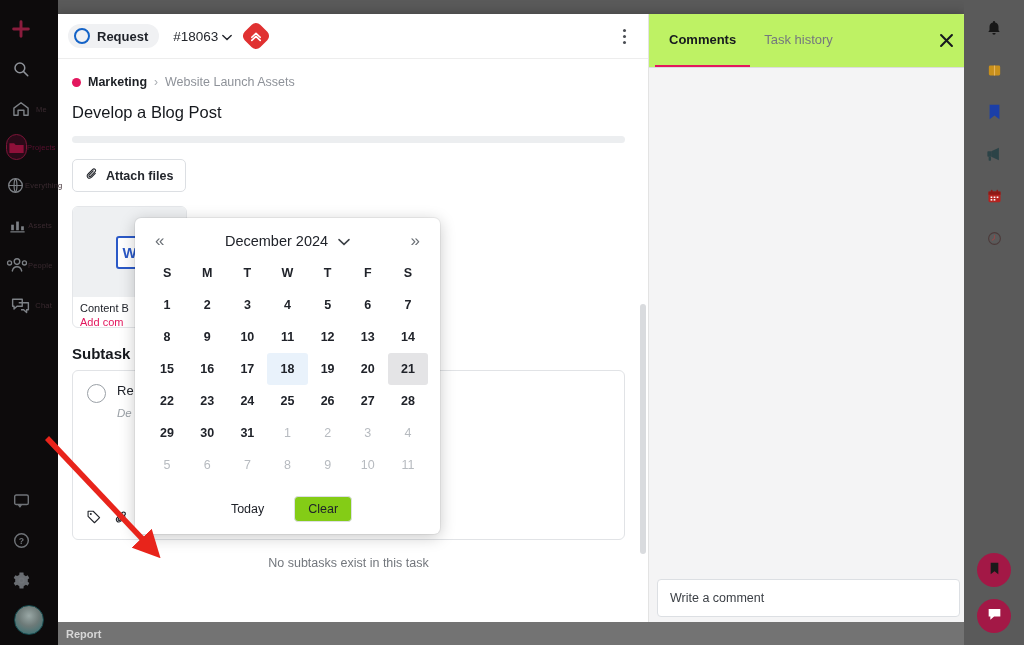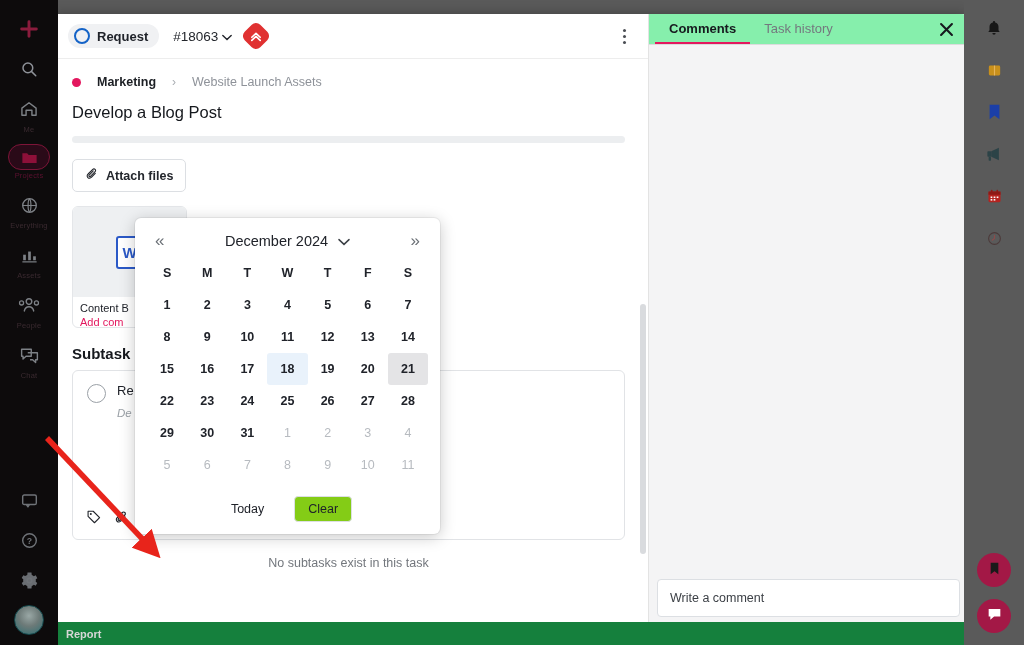--- a/index.html
+++ b/index.html
@@ -19,21 +19,21 @@
   .left-rail {
     position: absolute; left: 0; top: 0;
     width: 58px; height: 645px;
     background: #0d0b0c;
     display: flex; flex-direction: column; align-items: center;
     padding-top: 14px;
     z-index: 5;
   }
   .rail-btn {
     width: 46px;
-    display: flex; flex-direction: column; align-items: center;
+    display: flex; flex-direction: row; align-items: center;
     margin-bottom: 10px;
     cursor: pointer;
   }
   .rail-icon { display:flex; align-items:center; justify-content:center; width: 30px; height: 30px; }
   .rail-label {
     font-size: 7.5px; color: #3a2a30; margin-top: 1px; letter-spacing:.2px;
     line-height: 9px; white-space: nowrap;
   }
   .rail-label.on { color:#5c1130; }
   .rail-btn.active .rail-icon {
@@ -119,21 +119,21 @@
   }
   .prio-badge > span { transform: rotate(-45deg); display:flex; }
   .kebab {
     margin-left:auto; cursor:pointer; padding: 2px 4px;
     display:flex; flex-direction:column; gap:3px; align-items:center;
   }
   .kebab i { width:3px; height:3px; border-radius:50%; background:#4a4d53; display:block; }
 
   
   .task-body { padding: 16px 20px 0 20px; position: relative; height: 572px; }
-  .breadcrumb { display:flex; align-items:center; gap:16px; font-size: 12.5px; }
+  .breadcrumb { display:flex; align-items:center; gap:7px; font-size: 12.5px; }
   .bc-dot { width:9px; height:9px; border-radius:50%; background:#e3175e; }
   .bc-proj { color:#1c1f24; font-weight:700; cursor:pointer; }
   .bc-sep { color:#a9adb3; font-size:12px; }
   .bc-folder { color:#8e9299; cursor:pointer; }
   .task-title { margin-top: 14px; font-size: 16.5px; font-weight:400; color:#15181d; }
   .progress-track {
     margin-top: 14px; height: 7px; width: 553px;
     background:#eceef0; border-radius:4px;
   }
   .attach-btn {
@@ -248,22 +248,22 @@
     border:1px solid #dcdfe3; border-radius:4px; padding: 5px 13px; background:#84cc16;
     font-family:"Liberation Sans", sans-serif;
   }
 
   
   .right-pane {
     width: 319px; height: 617px; background:#f4f4f5;
     display:flex; flex-direction:column; position:relative;
   }
   .cm-tabs {
-    height: 31px; display:flex; align-items:stretch;
-    background:#86efac; border-bottom:1px solid #dcdcdd;
+    height: 54px; display:flex; align-items:stretch;
+    background:#bef264; border-bottom:1px solid #dcdcdd;
     padding-left: 6px;
   }
   .cm-tab {
     display:flex; align-items:center; padding: 0 14px;
     font-size: 13px; color:#74787e; cursor:pointer;
     border-bottom: 2.5px solid transparent;
   }
   .cm-tab.active { color:#16191e; font-weight:700; border-bottom-color:#e3175e; }
   .cm-close {
     margin-left:auto; display:flex; align-items:center; padding: 0 14px; cursor:pointer;
@@ -275,21 +275,21 @@
     width: 100%; height: 38px;
     border:1px solid #dcdfe3; border-radius:4px; background:#fff;
     padding: 0 12px; font-size: 12.5px; color:#20232a;
     font-family:"Liberation Sans", sans-serif;
   }
   .cm-input::placeholder { color:#3c4046; }
 
   
   .bg-bottom {
     position:absolute; left:58px; right:60px; bottom:0; height: 23px;
-    background:#15803d; display:flex; align-items:center; padding-left: 8px;
+    background:#737373; display:flex; align-items:center; padding-left: 8px;
     z-index: 1;
   }
   .bg-bottom span { font-size: 11px; color:#d7d7d7; font-weight:600; }
 
   
   .arrow-svg { position:absolute; left:0; top:0; width:1024px; height:645px; pointer-events:none; z-index:60;}
 </style>
 </head>
 <body>
 

